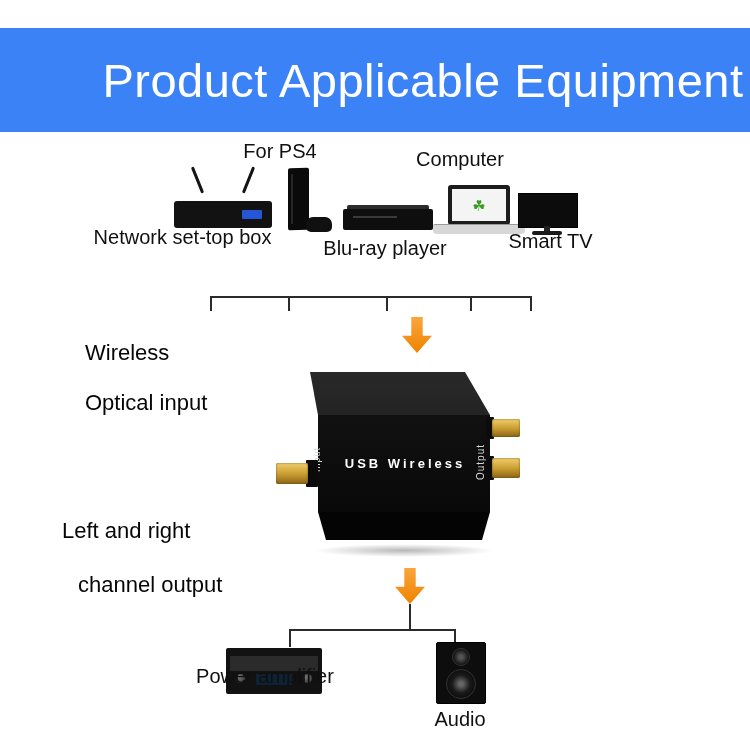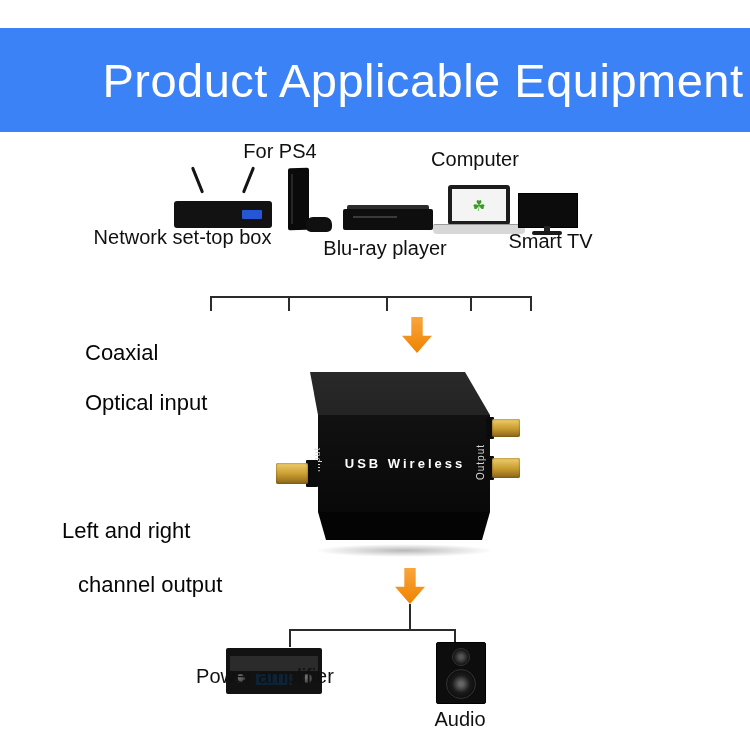--- a/index.html
+++ b/index.html
@@ -88,21 +88,21 @@
 </head>
 <body>
 
 <div class="canvas">
 
   <div class="banner">
     <span>Product Applicable Equipment</span>
   </div>
 
   <div class="label" style="left:230px;top:140px;width:100px;">For PS4</div>
-  <div class="label" style="left:420px;top:148px;width:110px;">Computer</div>
+  <div class="label" style="left:405px;top:148px;width:110px;">Computer</div>
 
   <div class="router">
     <div class="ant a1"></div>
     <div class="ant a2"></div>
     <div class="body"></div>
     <div class="scr"></div>
   </div>
 
   <div class="ps4">
     <div class="tower"></div>
@@ -136,21 +136,21 @@
 
   <div class="line" style="left:210px;top:296px;width:322px;height:2px;"></div>
   <div class="line" style="left:210px;top:296px;width:2px;height:15px;"></div>
   <div class="line" style="left:288px;top:296px;width:2px;height:15px;"></div>
   <div class="line" style="left:386px;top:296px;width:2px;height:15px;"></div>
   <div class="line" style="left:470px;top:296px;width:2px;height:15px;"></div>
   <div class="line" style="left:530px;top:296px;width:2px;height:15px;"></div>
 
   <div class="arrow-down" style="left:402px;top:317px;"></div>
 
-  <div class="note" style="left:85px;top:340px;">Coaxial</div>
+  <div class="note" style="left:85px;top:340px;">Wireless</div>
   <div class="note" style="left:85px;top:390px;">Optical input</div>
 
   <div class="conv">
     <div class="baseface"></div>
     <div class="topface"></div>
     <div class="front"></div>
     <span class="vtext" style="left:44px;top:58px;height:48px;">Input</span>
     <span class="vtext" style="left:207px;top:60px;height:54px;font-size:10px;">Output</span>
     <div class="brand">USB Wireless</div>
 

